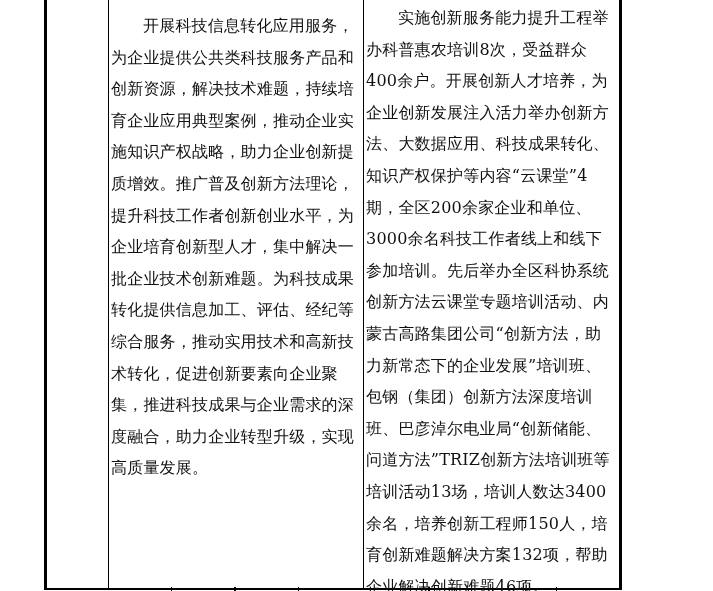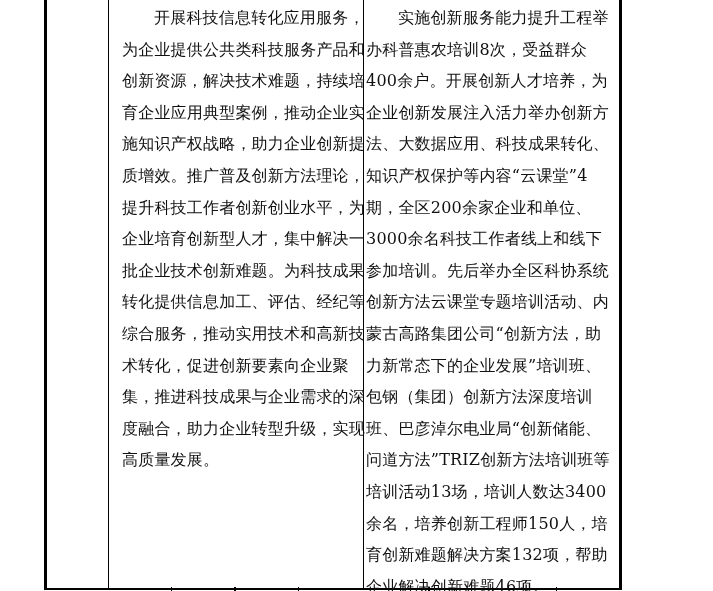--- a/index.html
+++ b/index.html
@@ -4,21 +4,21 @@
   <style>
     html, body { margin: 0; padding: 0; background: #ffffff; }
     body { width: 713px; height: 591px; position: relative; overflow: hidden;
            font-family: "DejaVu Serif", "Liberation Serif", serif; color: #111; }
     .vline { position: absolute; top: 0; background: #000; }
     .hline { position: absolute; height: 1px; background: #000; }
     .tick { position: absolute; width: 2px; height: 4px; background: #000; }
     .cell { position: absolute; top: 0; font-size: 16px; line-height: 31.6px;
             letter-spacing: 0.2px; }
     .cell p { margin: 0; text-indent: 2em; }
-    .cell-left { left: 122px; width: 246px; padding-top: 2px; font-family: Liberation Serif, serif; }
+    .cell-left { left: 111px; width: 246px; padding-top: 10px; font-family: Liberation Serif, serif; }
     .cell-right { left: 366px; width: 248px; padding-top: 2px; }
   </style>
 </head>
 <body>
 
 <div>
 
   <div class="vline" style="left:44px; width:3px; height:589px;"></div>
   <div class="vline" style="left:108px; width:1px; height:589px;"></div>
   <div class="vline" style="left:363px; width:1px; height:589px;"></div>

